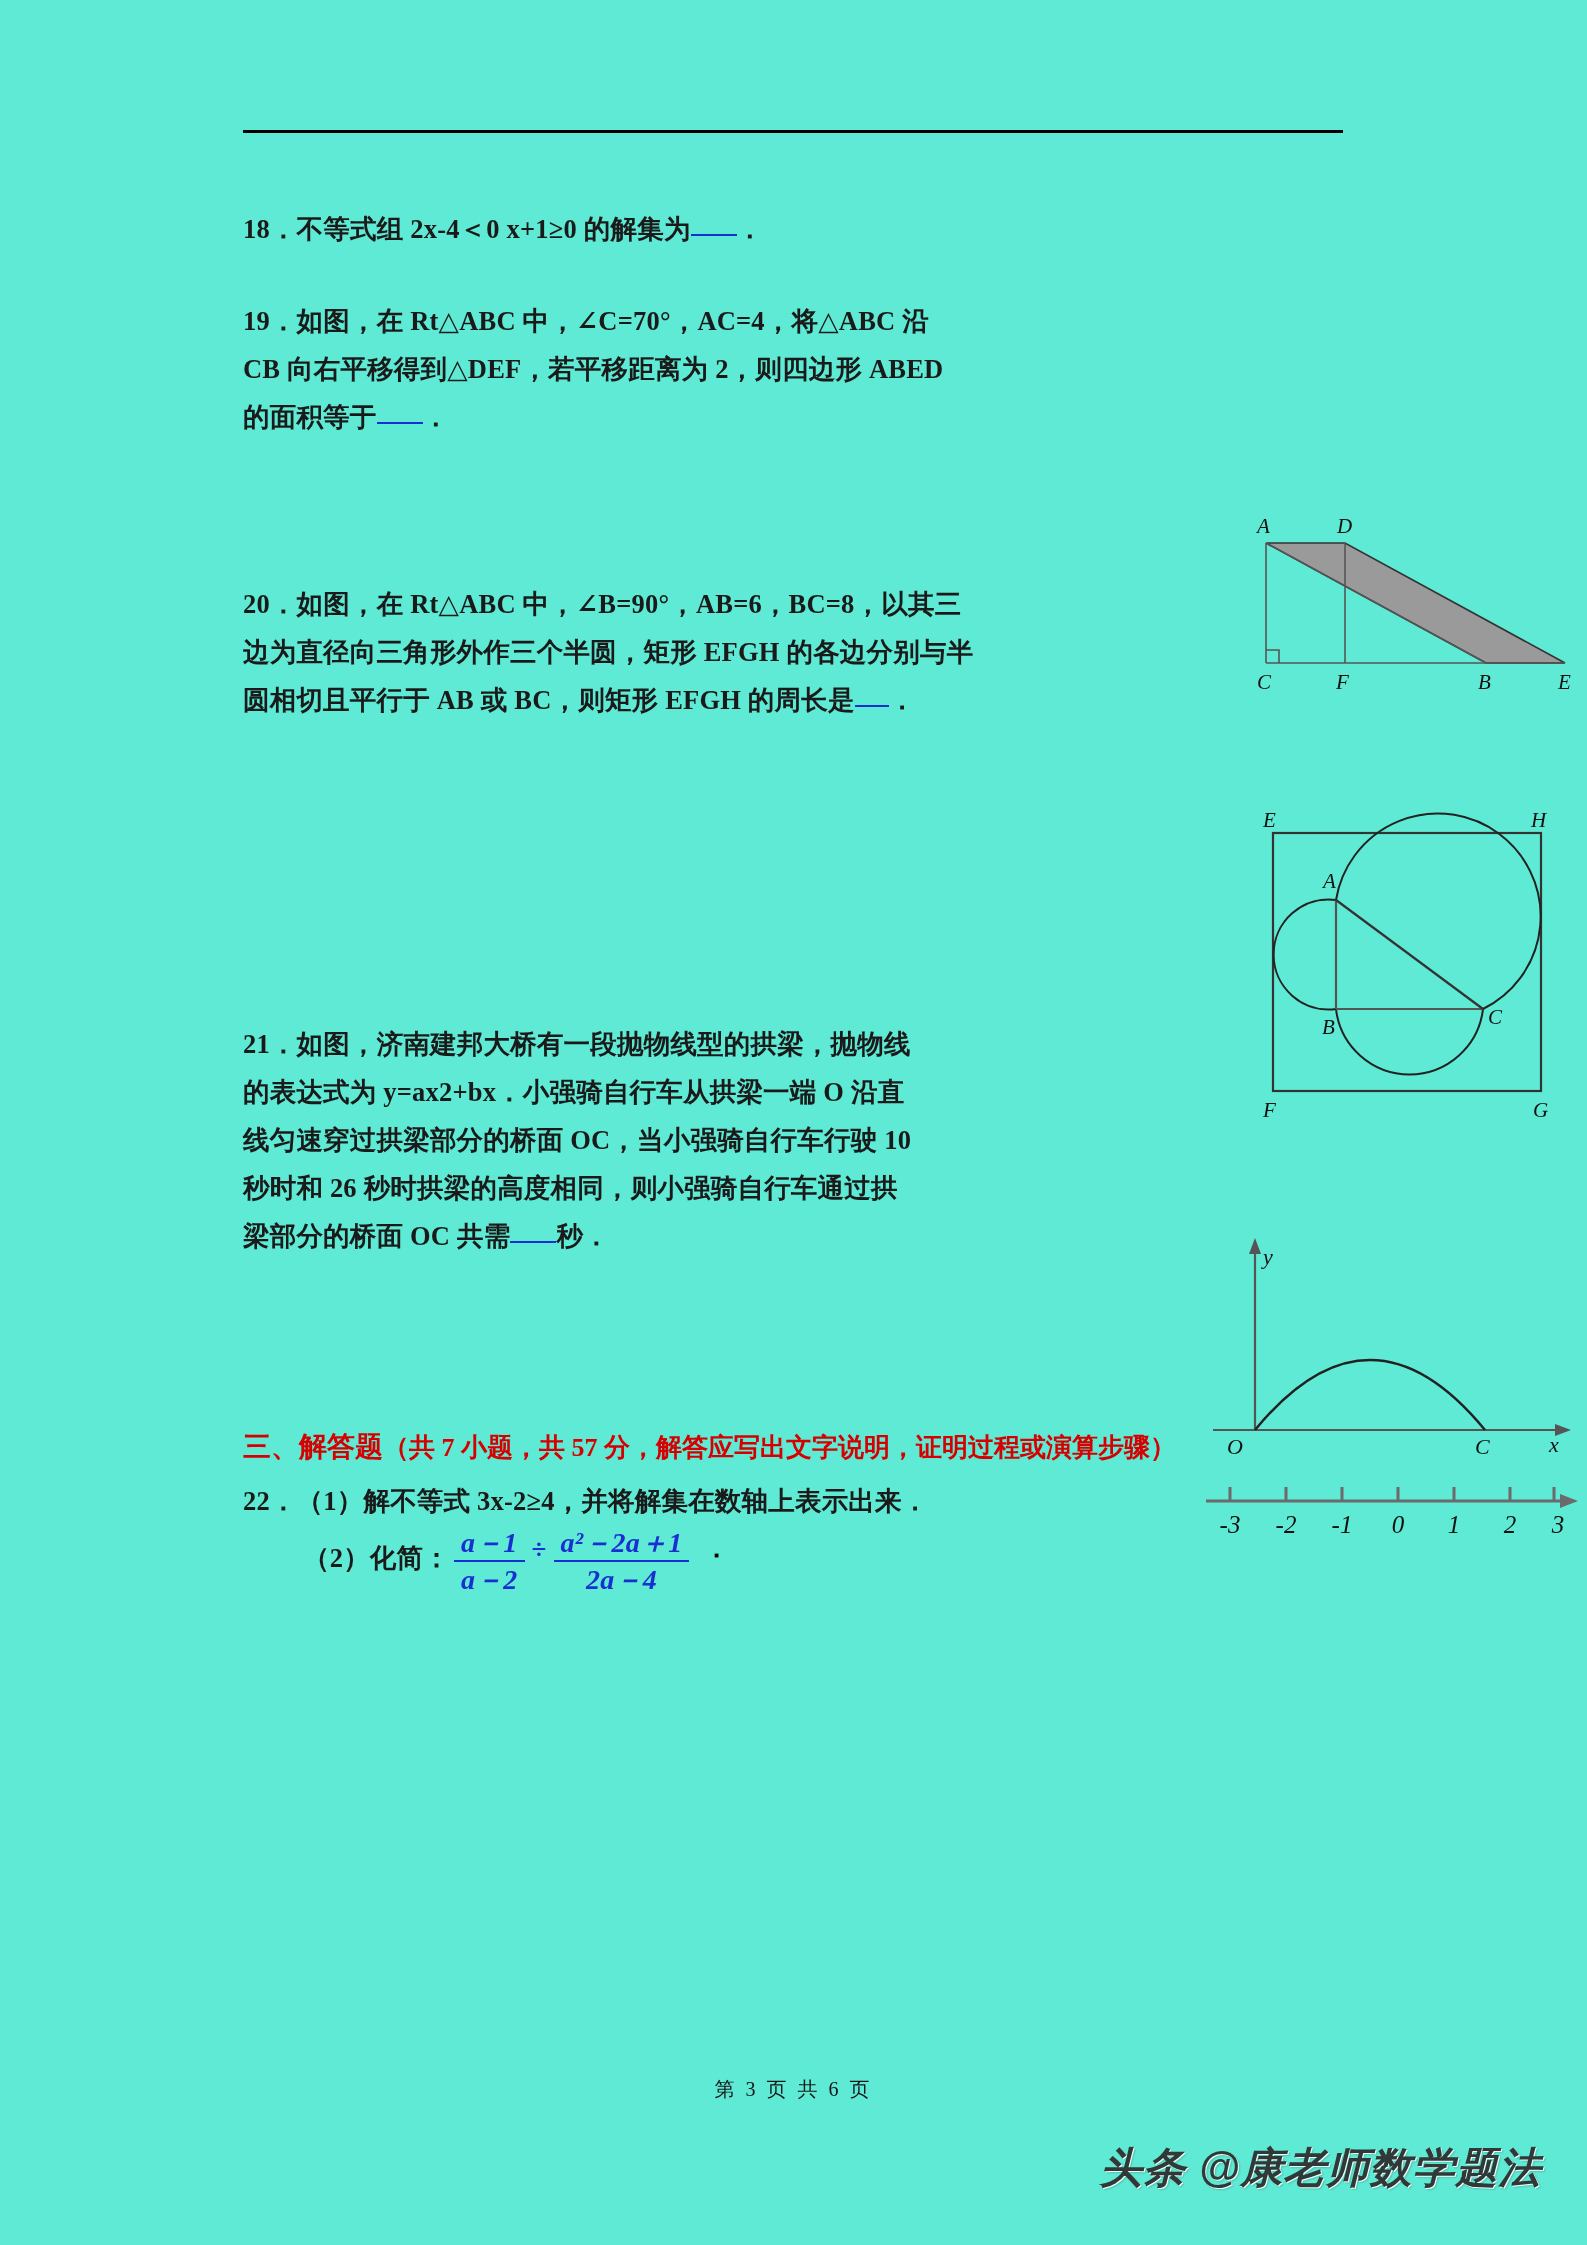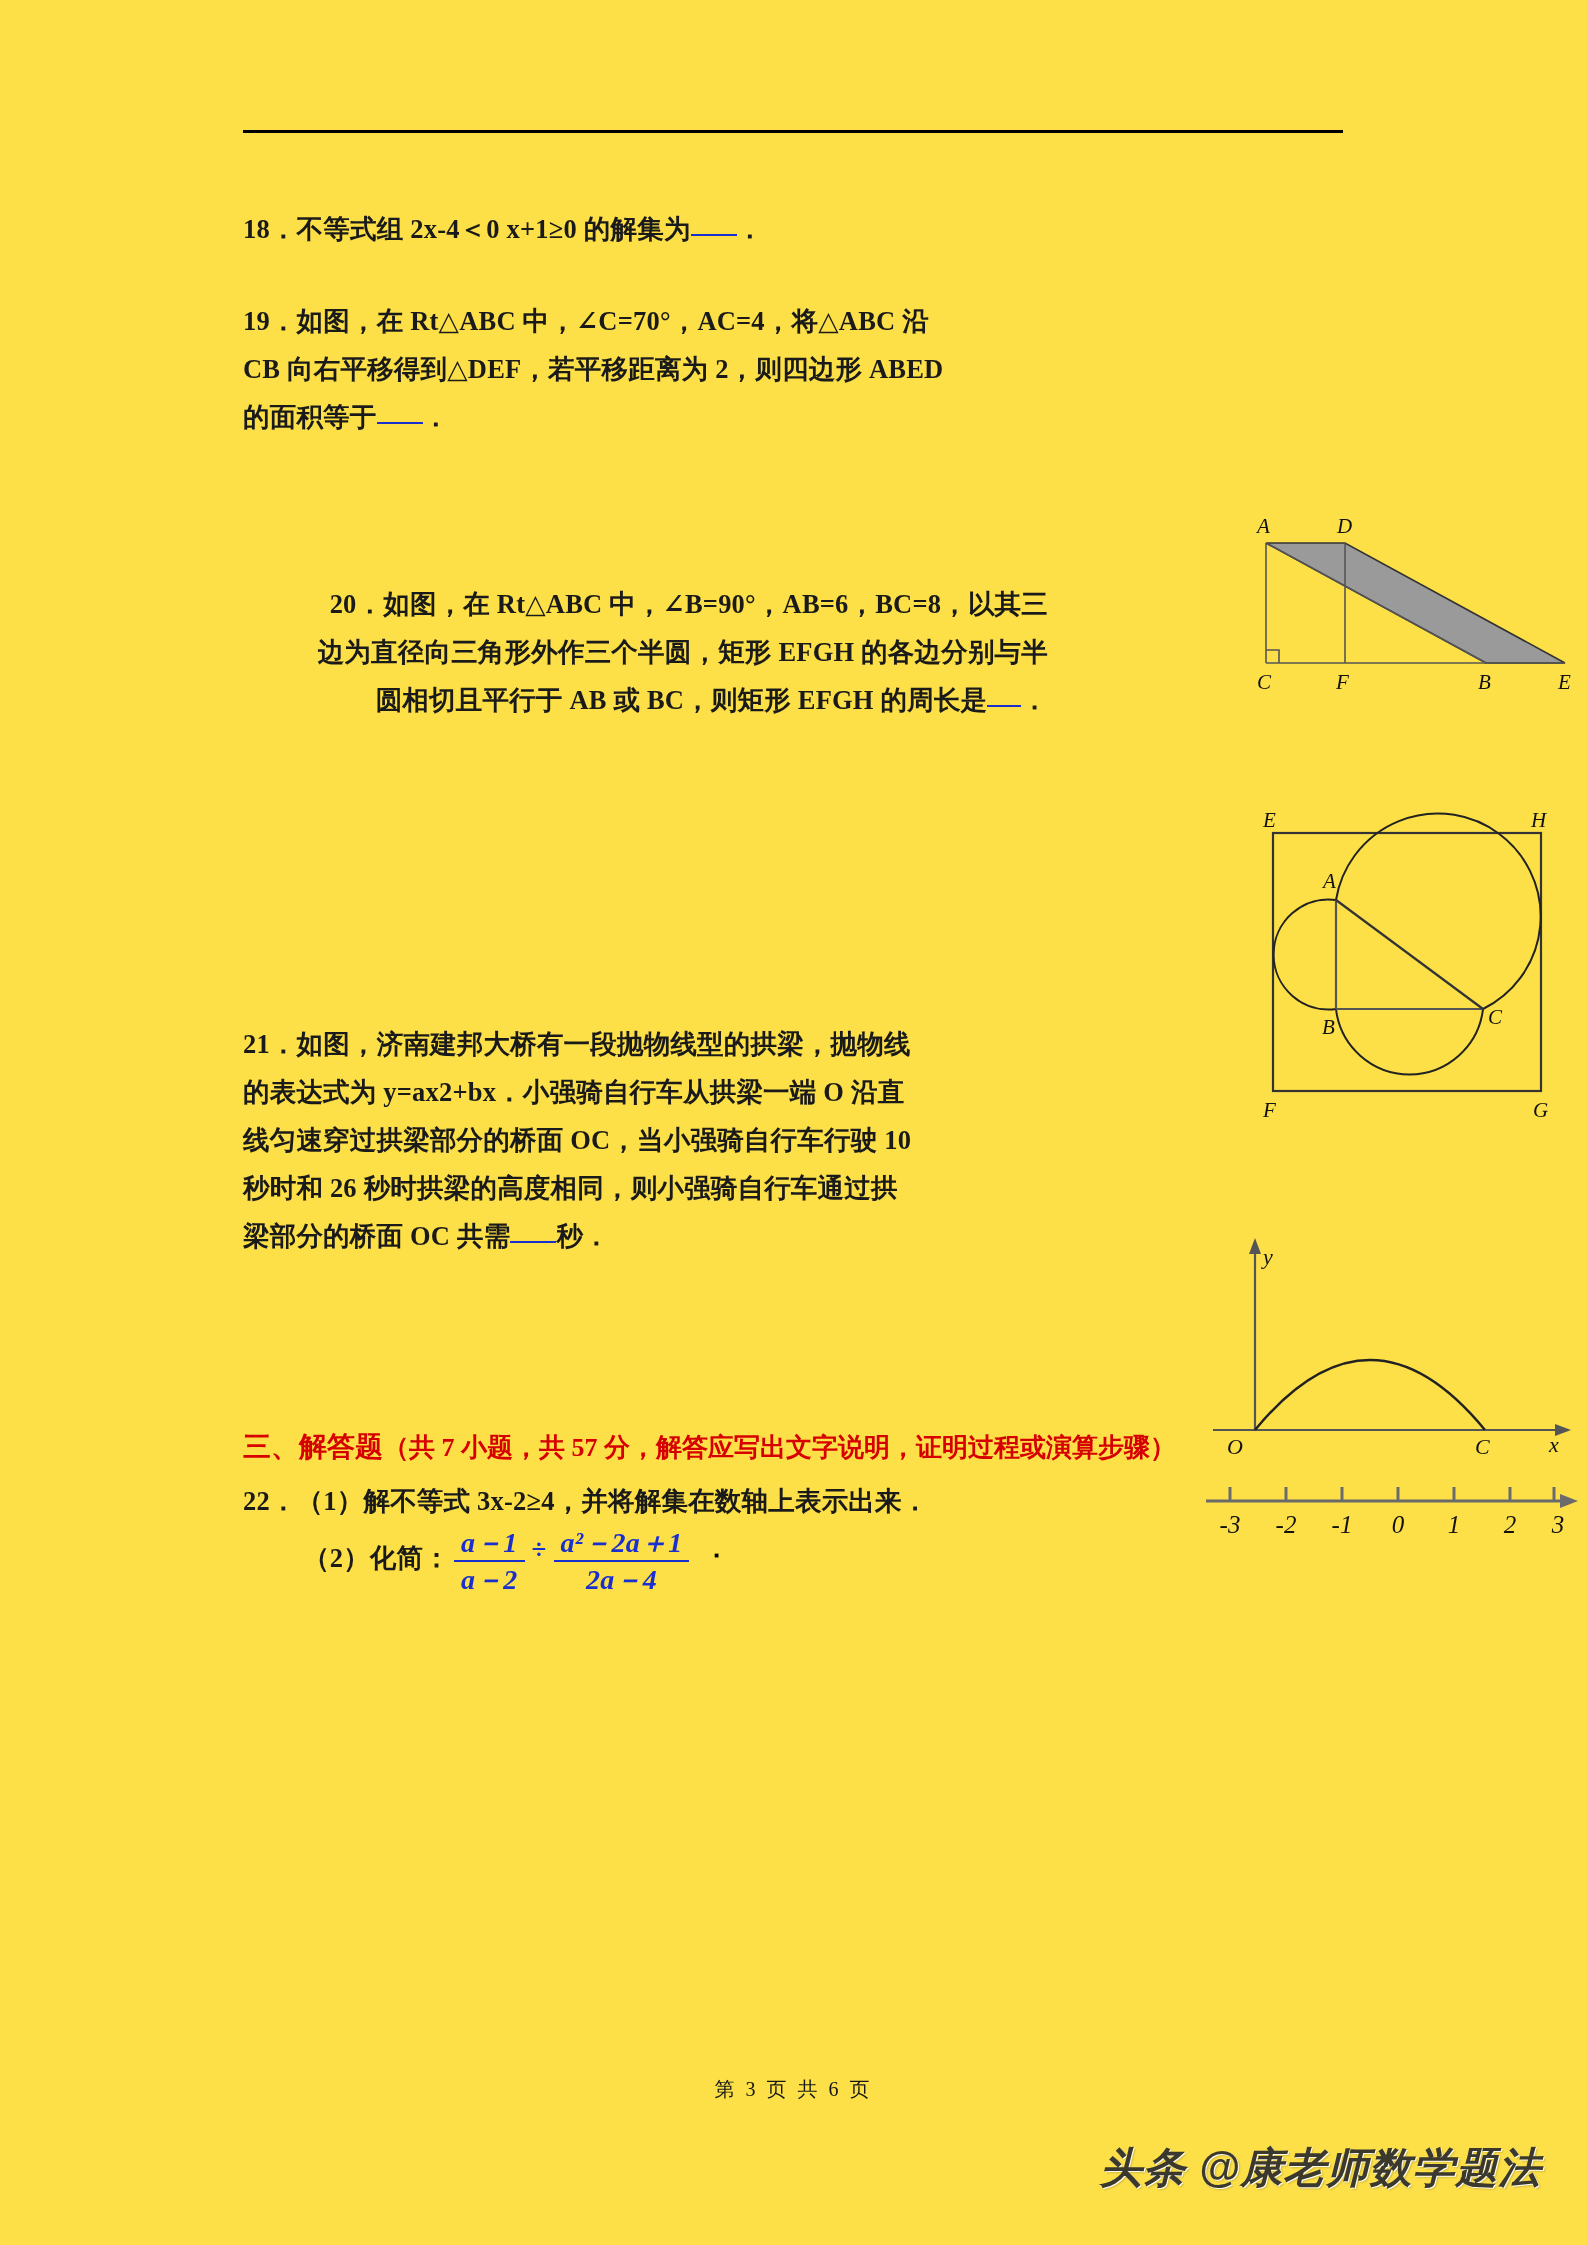--- a/index.html
+++ b/index.html
@@ -8,21 +8,21 @@
     background: #ffffff;
   }
   body {
     font-family: "Liberation Serif", "DejaVu Serif", serif;
     color: #000000;
   }
   .page {
     position: relative;
     width: 1587px;
     height: 2245px;
-    background: #fde047;
+    background: #5eead4;
     overflow: hidden;
     box-sizing: border-box;
   }
   .top-rule {
     position: absolute;
     left: 243px;
     top: 130px;
     width: 1100px;
     height: 3px;
     background: #000000;
@@ -56,21 +56,21 @@
   .blank.w2 { width: 34px; }
 
   
   #q18 { position: absolute; left: 0; top: 0; width: 700px; }
 
   
   #q19 { position: absolute; left: 0; top: 92px; width: 740px; }
   #fig19 { position: absolute; left: 990px; top: 300px; width: 360px; height: 190px; }
 
   
-  #q20 { position: absolute; left: 15px; top: 375px; width: 790px; text-align: right; }
+  #q20 { position: absolute; left: 0; top: 375px; width: 790px; }
   #fig20 { position: absolute; left: 1000px; top: 600px; width: 330px; height: 320px; }
 
   
   #q21 { position: absolute; left: 0; top: 815px; width: 720px; }
   #fig21 { position: absolute; left: 970px; top: 1025px; width: 370px; height: 230px; }
 
   
   #sec3 {
     position: absolute;
     left: 0; top: 1222px;

